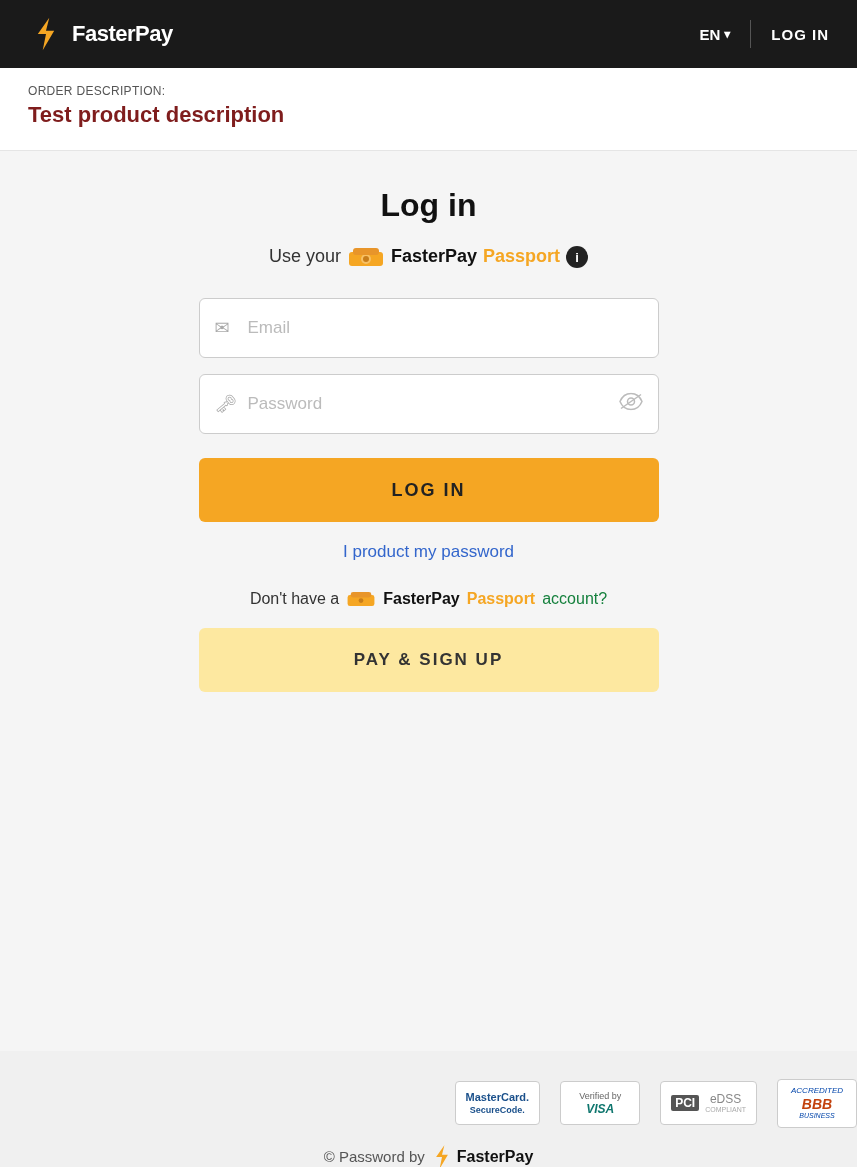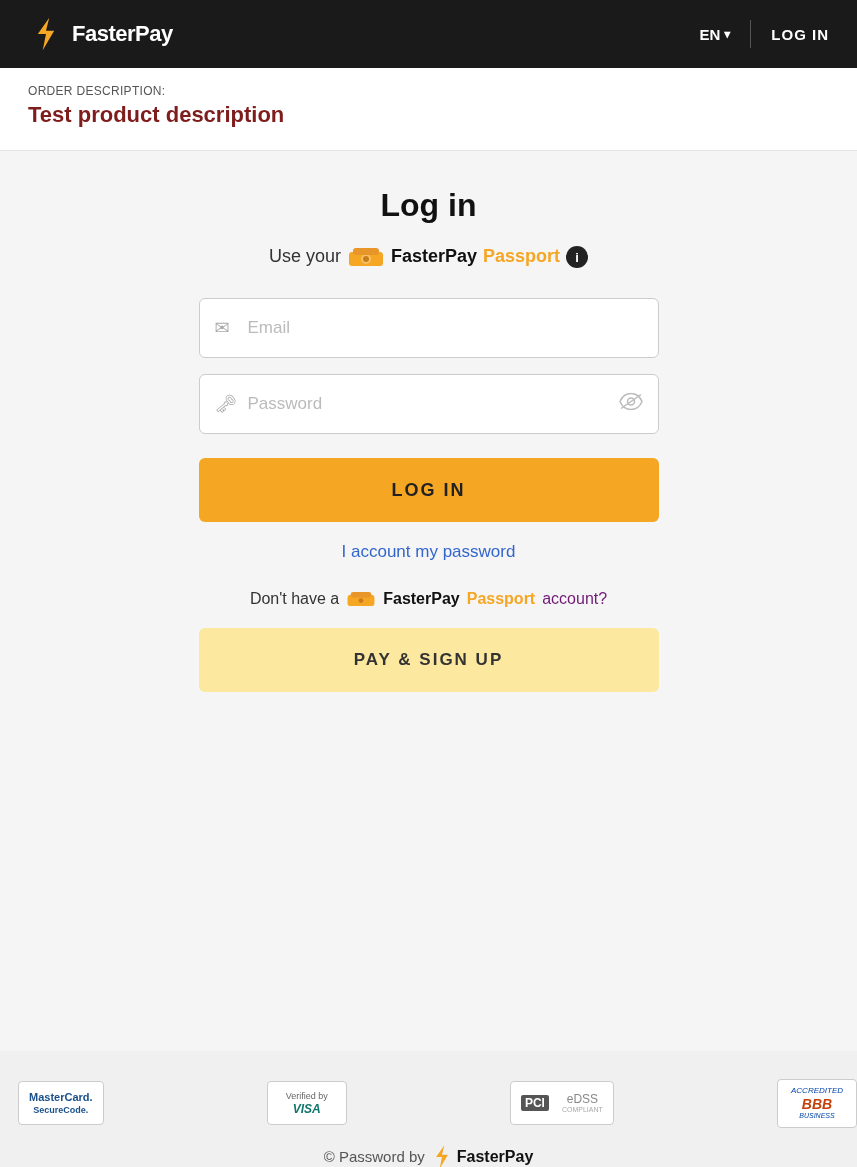--- a/index.html
+++ b/index.html
@@ -245,21 +245,21 @@
       color: #111;
       font-size: 16px;
     }
     .no-account-passport {
       font-weight: 800;
       color: #f5a623;
       font-size: 16px;
     }
     .no-account-suffix {
       font-size: 16px;
-      color: #701a75;
+      color: #15803d;
     }
 
     
     .btn-signup {
       width: 100%;
       height: 64px;
       background: #fde8a0;
       border: none;
       border-radius: 6px;
       font-size: 17px;
@@ -271,21 +271,21 @@
 
     
     .footer {
       background: #f0f0f0;
       padding: 28px 0 20px;
       text-align: center;
     }
     .trust-badges {
       display: flex;
       align-items: center;
-      justify-content: space-between;
+      justify-content: flex-end;
       gap: 20px;
       margin-bottom: 16px;
       flex-wrap: wrap;
       padding-left: 18px;
     }
     .badge-box {
       border: 1px solid #ccc;
       border-radius: 4px;
       padding: 6px 10px;
       background: #fff;
@@ -380,21 +380,21 @@
           <circle cx="12" cy="9" r="3.5" stroke="#bbb" stroke-width="1.5" fill="none"></circle>
           <line x1="2" y1="16" x2="22" y2="2" stroke="#bbb" stroke-width="1.5"></line>
         </svg>
       </span>
     </div>
 
     
     <button class="btn-login">LOG IN</button>
 
     
-    <a class="forgot-link">I account my password</a>
+    <a class="forgot-link">I product my password</a>
 
     
     <div class="no-account-row">
       <span>Don't have a</span>
       <span class="passport-icon">
         <svg width="30" height="18" viewBox="0 0 38 22" fill="none">
           <rect x="2" y="6" width="34" height="14" rx="3" fill="#f5a623"></rect>
           <rect x="6" y="2" width="26" height="7" rx="3" fill="#e8952a"></rect>
           <ellipse cx="19" cy="13" rx="3" ry="3" fill="#c87d1a"></ellipse>
         </svg>
@@ -422,21 +422,21 @@
 
     <div class="badge-box">
       <div style="text-align:center;">
         <div style="font-size:9px;color:#666;line-height:1.2;">Verified by</div>
         <div style="font-size:12px;font-weight:900;color:#0f766e;line-height:1.2;font-style:italic;">VISA</div>
       </div>
     </div>
 
     <div class="badge-box">
       <div style="text-align:center;">
-        <div style="display:flex;align-items:center;gap:13px;">
+        <div style="display:flex;align-items:center;gap:6px;">
           <div style="background:#555;color:#fff;font-size:12px;font-weight:900;padding:1px 4px;border-radius:2px;">PCI</div>
           <div>
             <div style="font-size:12px;color:#888;line-height:1.1;">eDSS</div>
             <div style="font-size:7px;color:#aaa;line-height:1.1;">COMPLIANT</div>
           </div>
         </div>
       </div>
     </div>
 
     <div class="badge-box">

